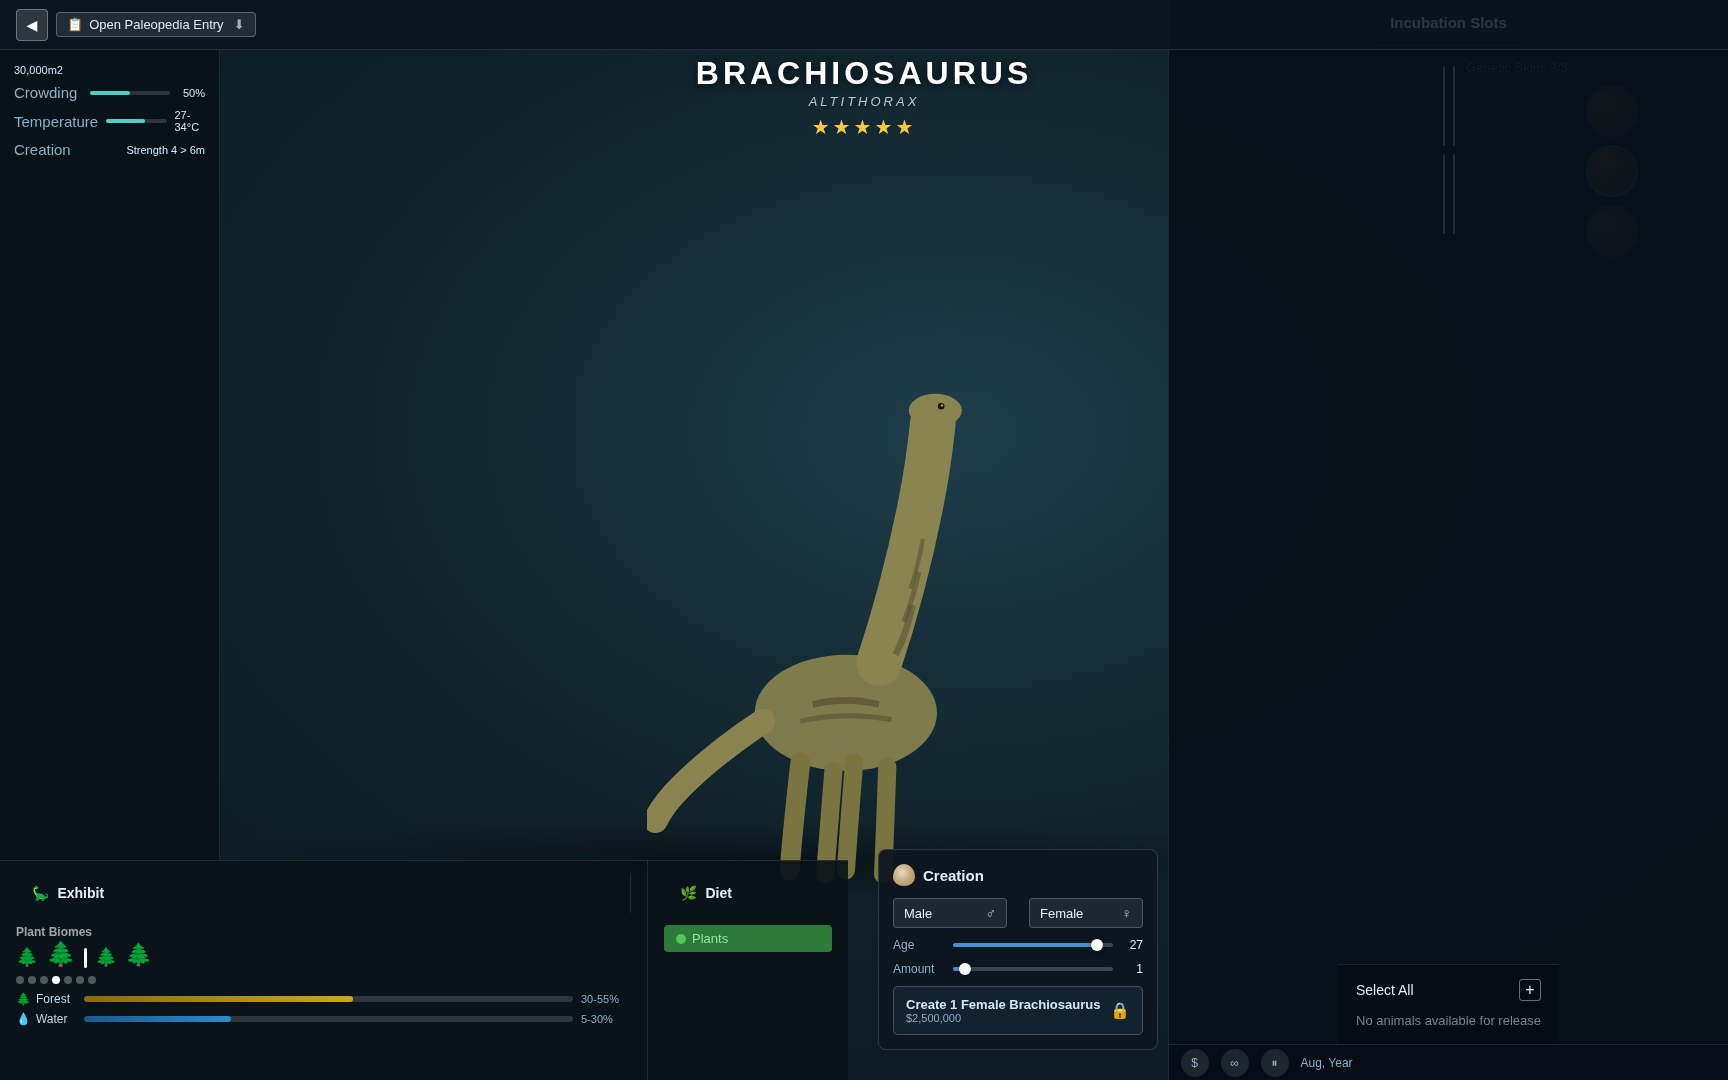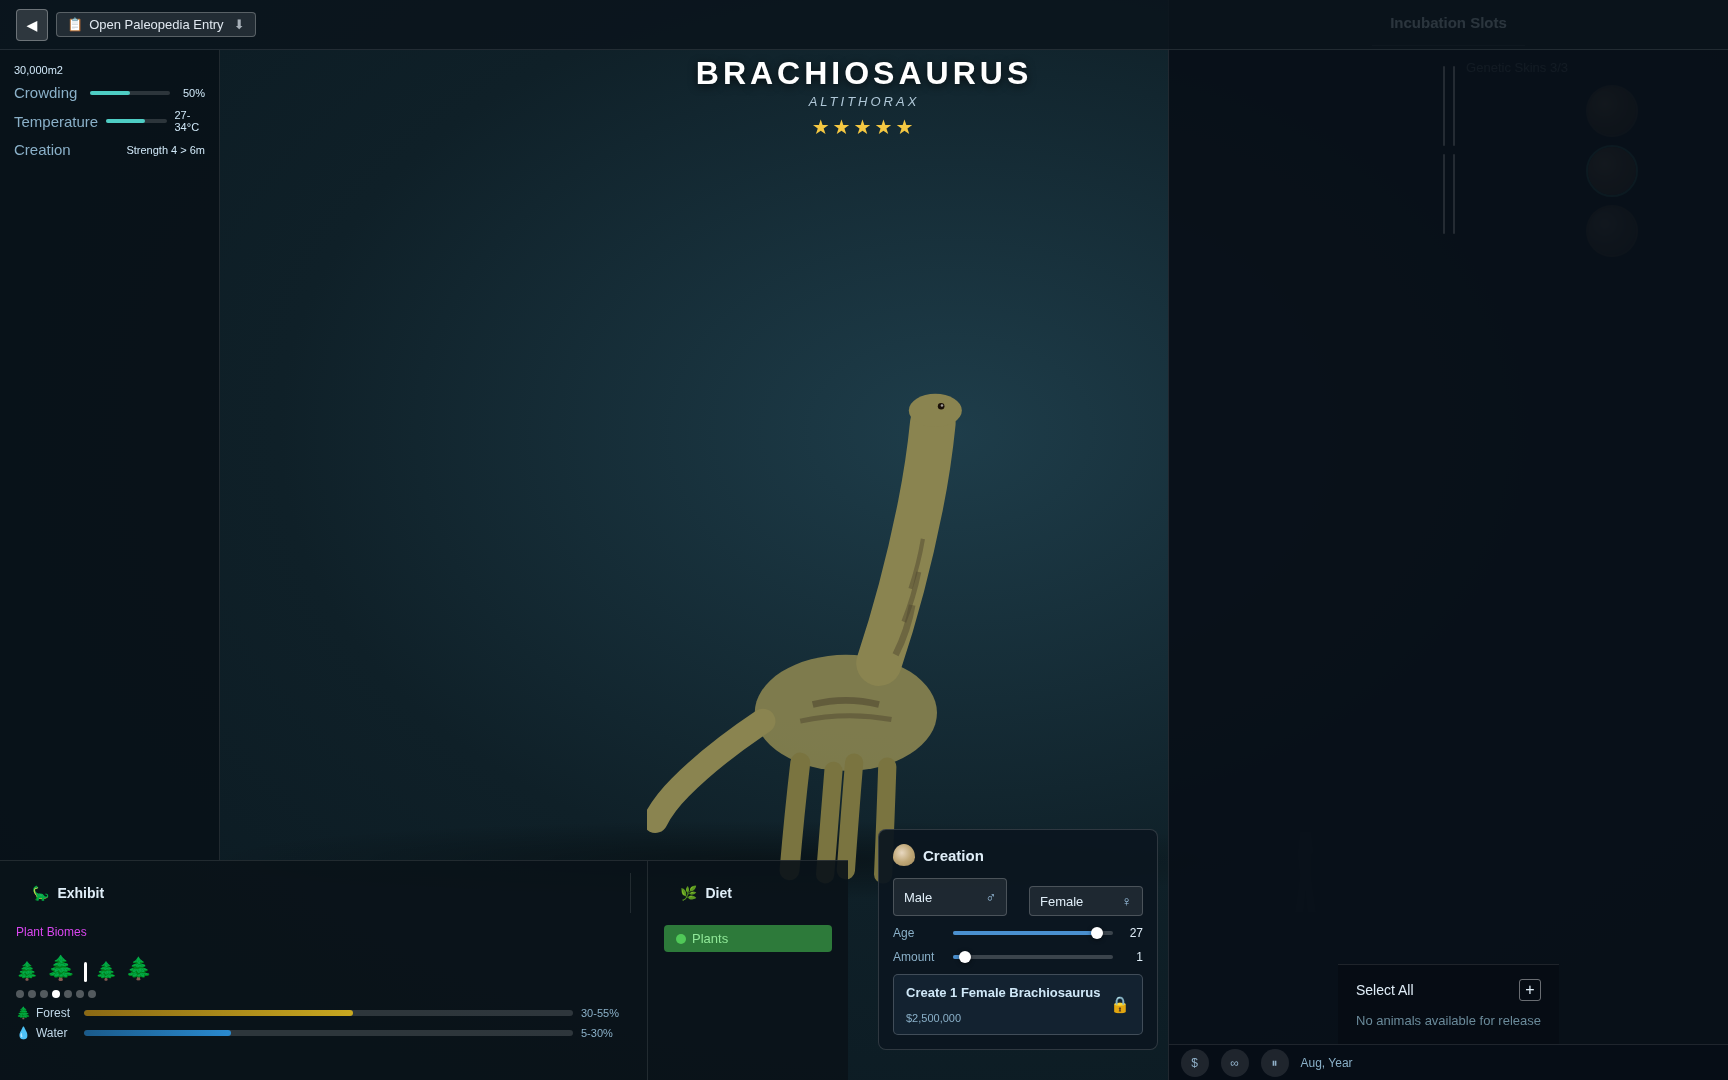--- a/index.html
+++ b/index.html
@@ -201,22 +201,23 @@
       align-items: center;
       gap: 8px;
       font-size: 14px;
       font-weight: 600;
       color: #e0eef8;
       margin-bottom: 12px;
     }
 
     .biome-title {
       font-size: 12px;
-      color: #d946ef;
-      margin-bottom: 15px;
+      color: #a3a3a3;
+      margin-bottom: 1px;
+      font-weight: bold;
     }
 
     .biome-icons {
       display: flex;
       gap: 8px;
       margin-bottom: 8px;
       align-items: flex-end;
     }
 
     .biome-icon {
@@ -366,21 +367,20 @@
       align-items: center;
       justify-content: space-between;
       cursor: pointer;
       border: 1px solid rgba(255,255,255,0.2);
       background: rgba(255,255,255,0.08);
       color: #e0eef8;
     }
 
     .gender-btn.female {
       background: rgba(255,255,255,0.08);
-      margin-top: 8px;
     }
 
     .gender-symbol {
       color: #a0c8e8;
       font-size: 14px;
     }
 
     .creation-row {
       display: flex;
       align-items: center;
@@ -447,21 +447,20 @@
 
     .create-btn-text {}
     .create-btn-main {
       font-size: 13px;
       font-weight: 600;
       color: #d0e8f8;
     }
     .create-btn-cost {
       font-size: 11px;
       color: #8ab0c8;
-      margin-top: 12px;
     }
 
     .create-btn-icon {
       color: #8ab0c8;
       font-size: 16px;
     }
 
     
     .right-sidebar {
       position: absolute;

